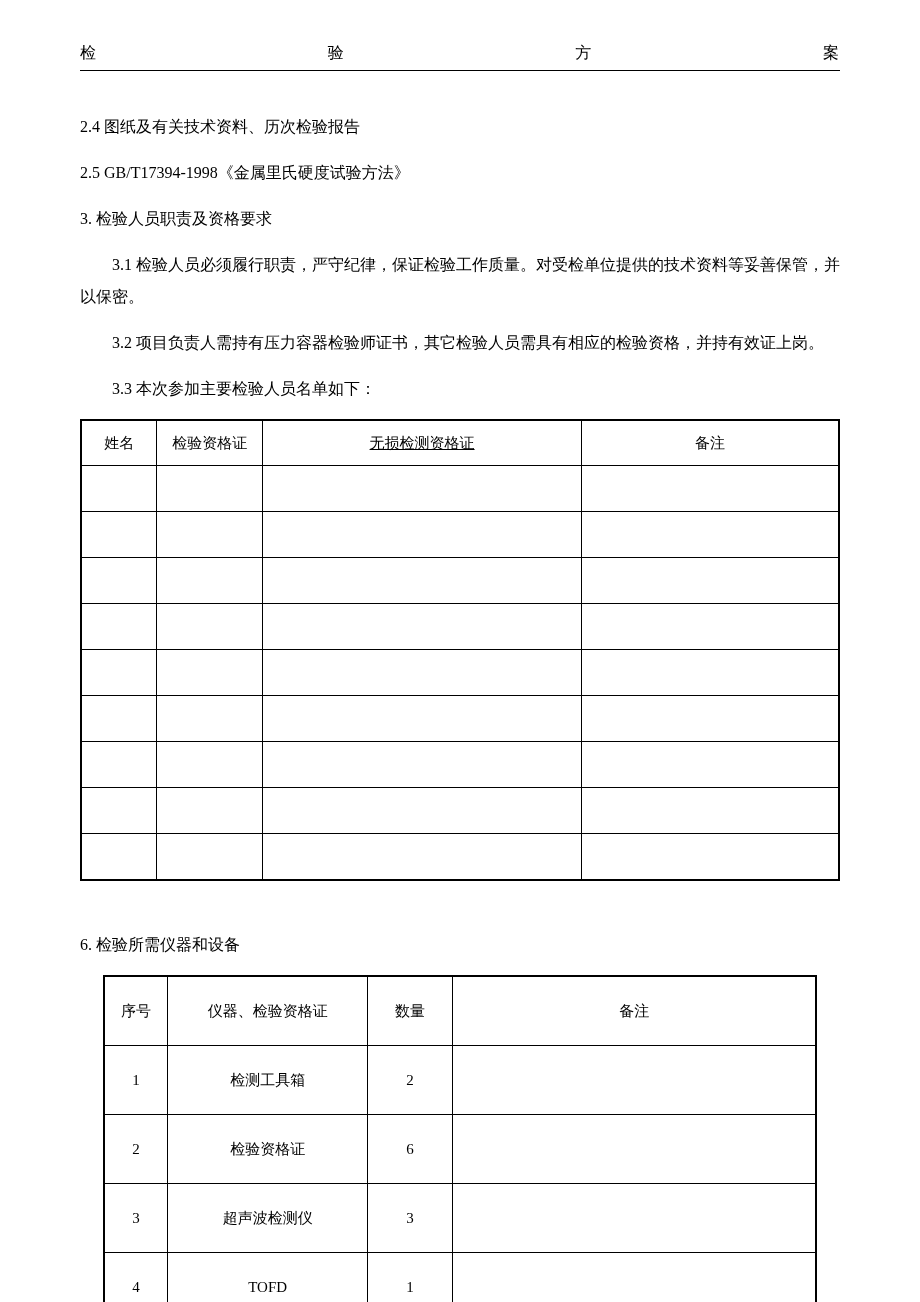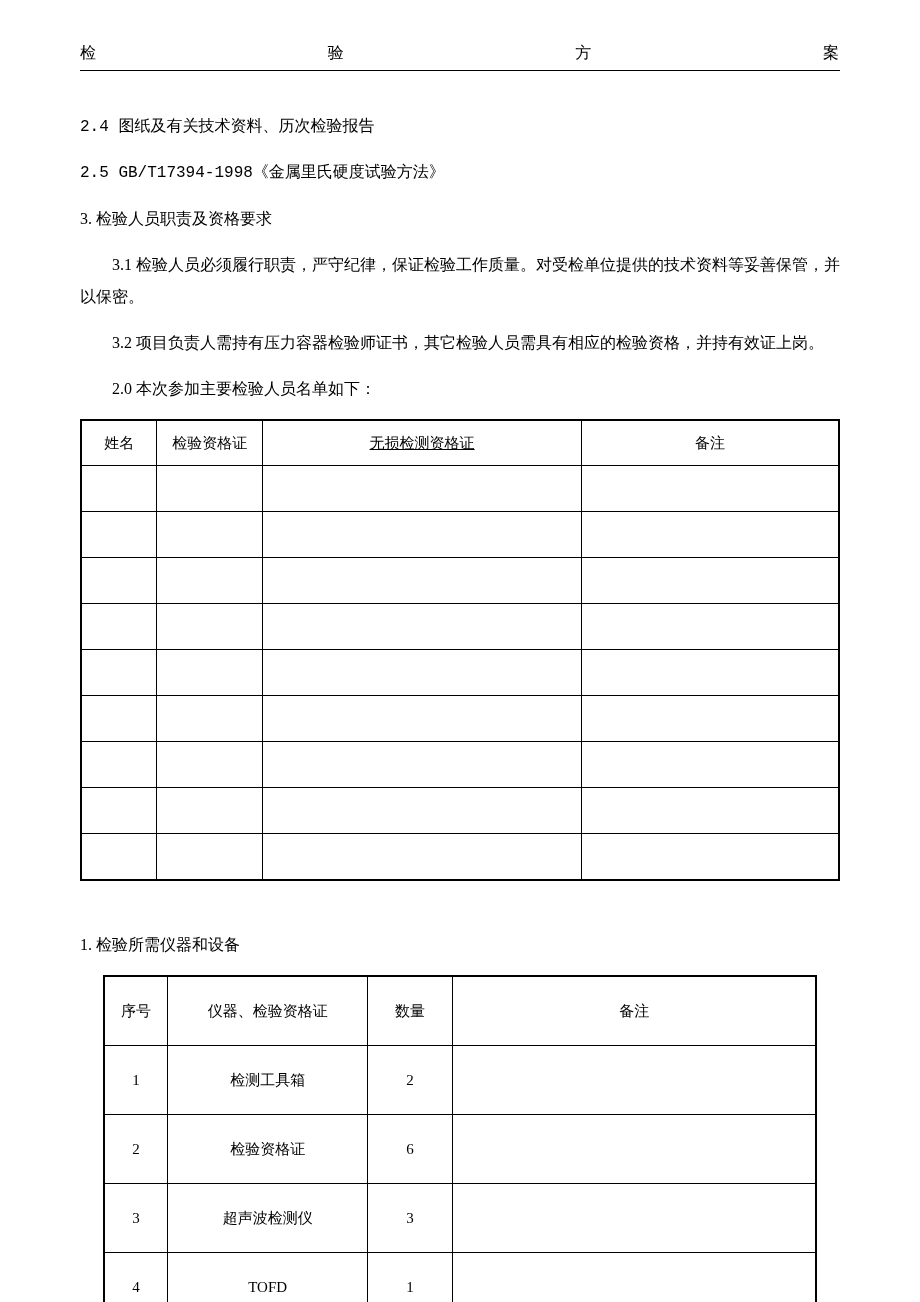--- a/index.html
+++ b/index.html
@@ -25,21 +25,20 @@
       margin-bottom: 40px;
       font-size: 16px;
       letter-spacing: 1px;
     }
     .doc-header span {
       flex: 0 0 auto;
     }
     .section-item {
       margin-bottom: 14px;
       line-height: 2.0;
-      font-family: Liberation Mono, monospace;
     }
     .section-indent {
       text-indent: 2em;
       margin-bottom: 14px;
       line-height: 2.0;
     }
     .section-title {
       font-weight: normal;
       margin-top: 6px;
       margin-bottom: 14px;
@@ -110,21 +109,21 @@
   <span>案</span>
 </div>
 
 <p class="section-item">2.4  图纸及有关技术资料、历次检验报告</p>
 <p class="section-item">2.5  GB/T17394-1998《金属里氏硬度试验方法》</p>
 
 <p class="section-title">3. 检验人员职责及资格要求</p>
 
 <p class="section-indent">3.1 检验人员必须履行职责，严守纪律，保证检验工作质量。对受检单位提供的技术资料等妥善保管，并以保密。</p>
 <p class="section-indent">3.2 项目负责人需持有压力容器检验师证书，其它检验人员需具有相应的检验资格，并持有效证上岗。</p>
-<p class="section-indent">2.0 本次参加主要检验人员名单如下：</p>
+<p class="section-indent">3.3 本次参加主要检验人员名单如下：</p>
 
 <table class="personnel">
   <thead>
     <tr>
       <th class="col-name">姓名</th>
       <th class="col-cert">检验资格证</th>
       <th class="col-ndt">无损检测资格证</th>
       <th class="col-remark">备注</th>
     </tr>
   </thead>
@@ -181,21 +180,21 @@
         <td></td>
         <td></td>
         <td></td>
         <td></td>
       </tr>
     </tbody>
 </table>
 
 <div class="gap-before-s4"></div>
 
-<p class="section-title">1. 检验所需仪器和设备</p>
+<p class="section-title">6. 检验所需仪器和设备</p>
 
 <table class="equipment">
   <thead>
     <tr>
       <th class="eq-col-no">序号</th>
       <th class="eq-col-name">仪器、检验资格证</th>
       <th class="eq-col-qty">数量</th>
       <th class="eq-col-remark">备注</th>
     </tr>
   </thead>

